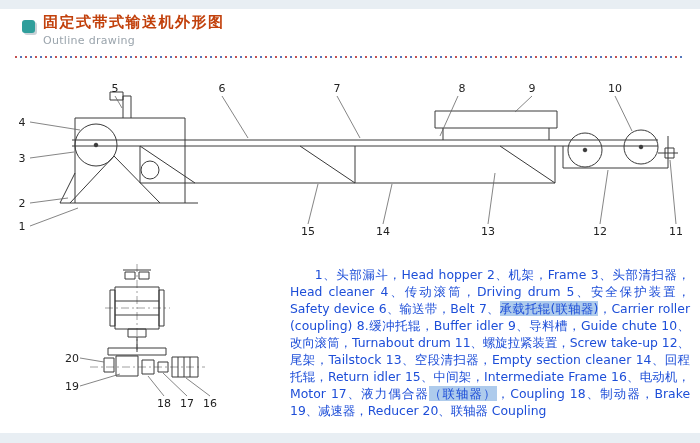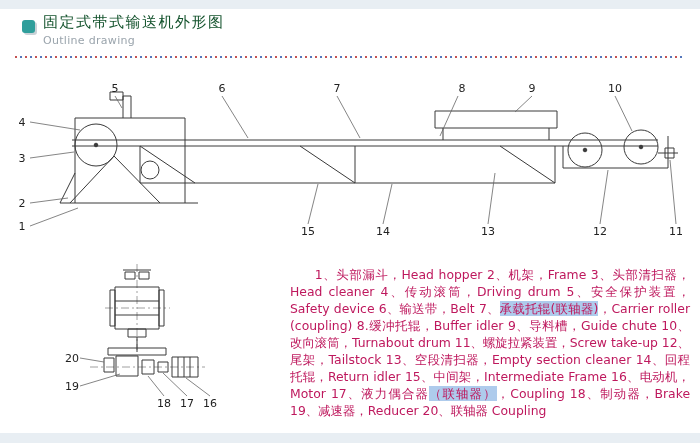--- a/index.html
+++ b/index.html
@@ -12,21 +12,21 @@
   .top-strip{top:0;height:9px;}
   .bottom-strip{top:433px;height:10px;}
 
   .bullet{
     position:absolute;left:22px;top:20px;width:13px;height:13px;
     background:#2f9e9b;border-radius:3px;
     box-shadow:2px 2px 0 rgba(150,165,175,.5);
   }
   .title{
     position:absolute;left:43px;top:13px;
-    font-size:15px;font-weight:normal;color:#14532d;letter-spacing:1.5px;
+    font-size:15px;font-weight:bold;color:#c2410c;letter-spacing:1.5px;
   }
   .subtitle{
     position:absolute;left:43px;top:34px;
     font-size:11px;color:#9aa4ac;letter-spacing:.3px;text-align:right;
   }
   .divider{
     position:absolute;left:15px;top:56px;width:670px;height:2px;
     background:repeating-linear-gradient(90deg,
       #c45252 0 2px, transparent 2px 5px,
       #5577bb 5px 7px, transparent 7px 10px);
@@ -36,21 +36,21 @@
   .detail-drawing{position:absolute;left:60px;top:260px;}
 
   svg line, svg rect, svg circle, svg polyline{vector-effect:non-scaling-stroke;}
   .callout{
     font-size:11px;fill:#222;text-anchor:middle;
     font-family:"DejaVu Sans","Liberation Sans",sans-serif;
   }
 
   .parts{
     position:absolute;left:290px;top:266px;width:400px;
-    font-size:12.4px;line-height:17px;color:#be185d;
+    font-size:12.4px;line-height:17px;color:#1d4ed8;
     text-align:justify;text-indent:2em;
   }
   .hl{background:#aecbec;}
 </style>
 </head>
 <body>
 
 <div class="edge-strip top-strip"></div>
 <div class="edge-strip bottom-strip"></div>
 

